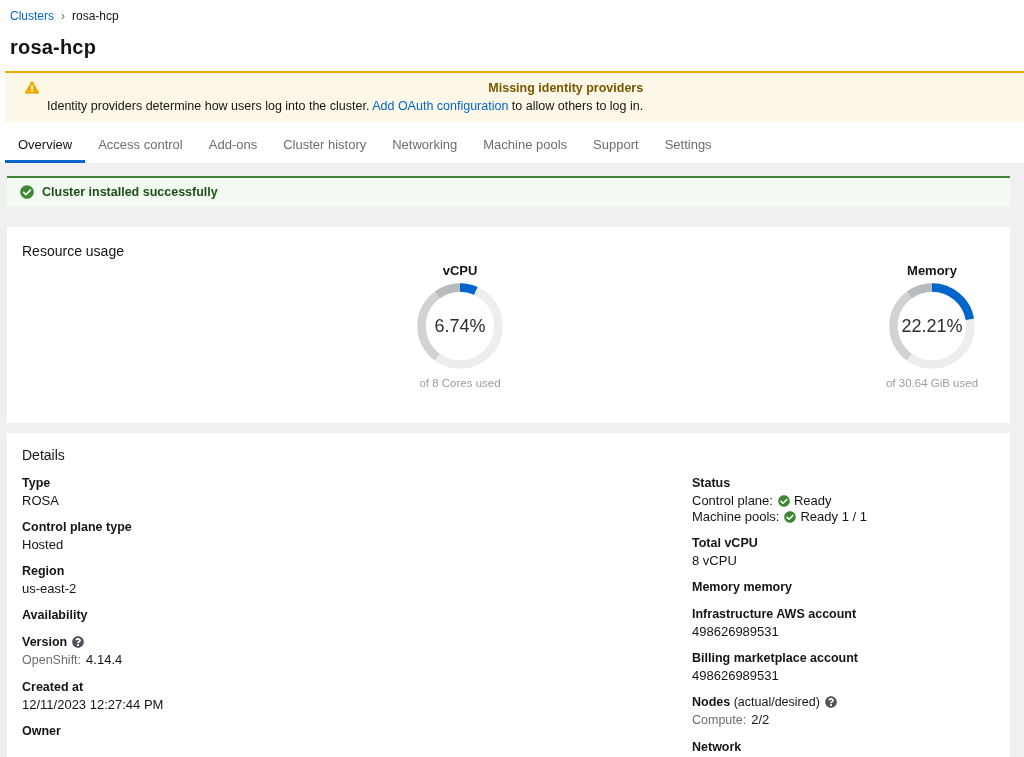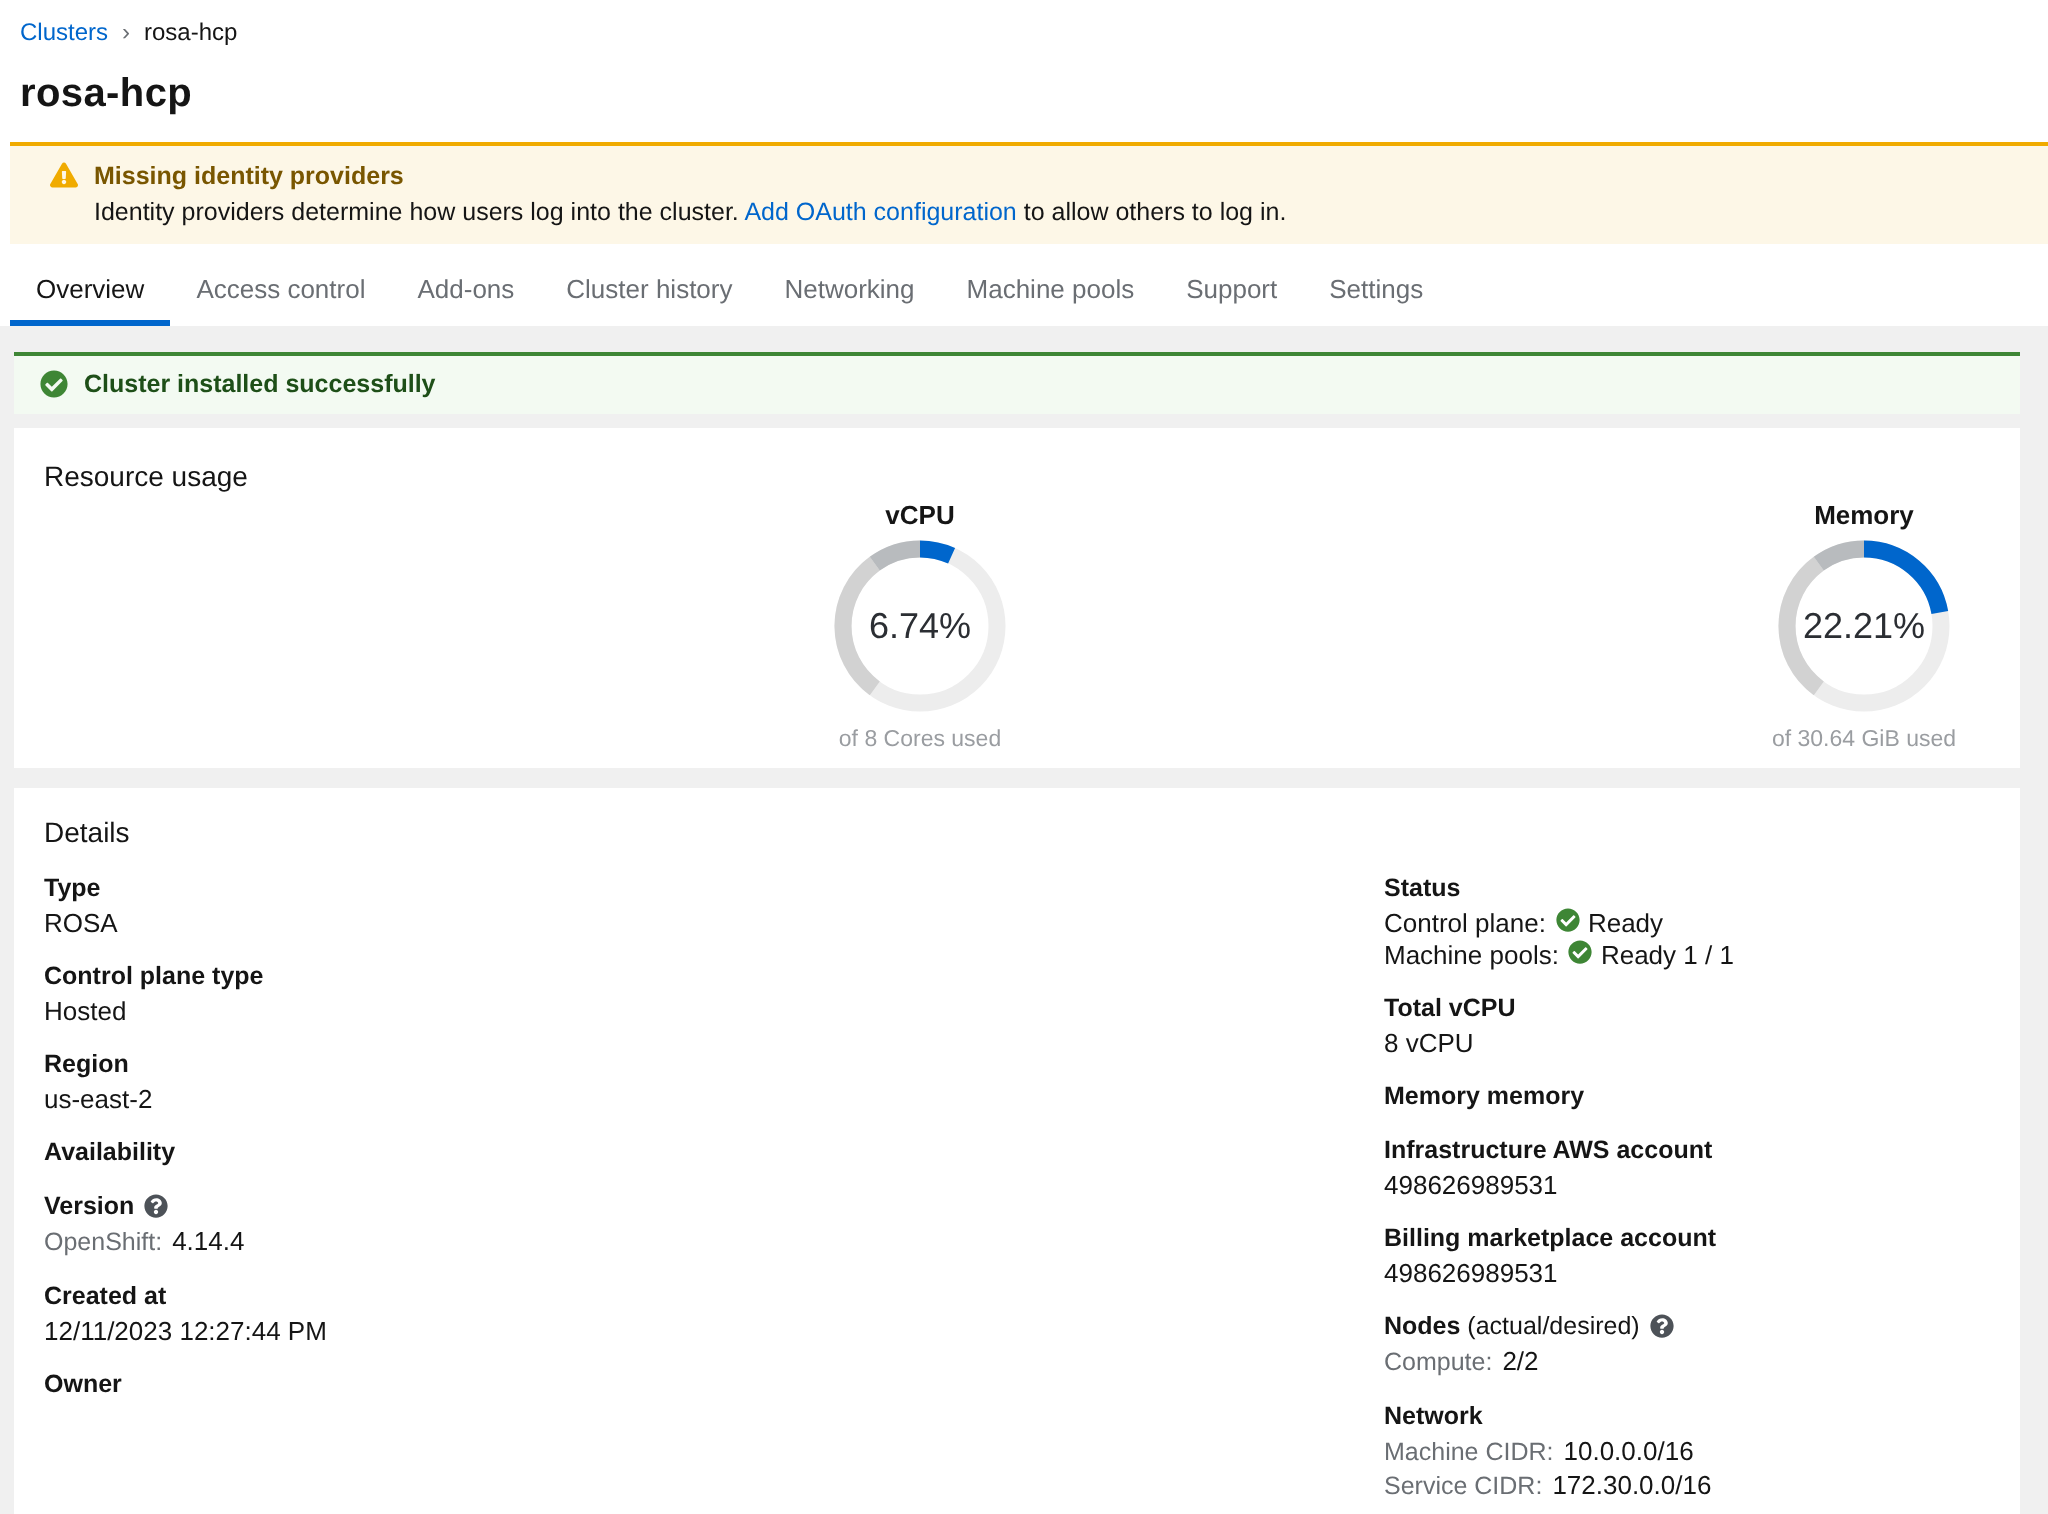--- a/index.html
+++ b/index.html
@@ -17,21 +17,21 @@
 
   
   .alert { display:flex; align-items:flex-start; }
   .alert-warning {
     margin:12px 0 0 5px;
     background:#fdf7e7; border-top:2px solid #f0ab00;
     padding:7px 16px 8px 20px;
   }
   .alert-warning .alert-icon { margin-top:1px; }
   .alert-body { margin-left:8px; }
-  .alert-warning .alert-title { font-size:12.5px; font-weight:700; color:#795600; line-height:16px; }
+  .alert-warning .alert-title { font-size:12.5px; font-weight:700; color:#795600; line-height:16px;text-align:right; }
   .alert-warning .alert-desc { font-size:12.5px; color:#151515; margin-top:3px; line-height:15px; }
   .alert-desc a { color:#0066cc; text-decoration:none; cursor:pointer; }
 
   .alert-success {
     background:#f3faf2; border-top:2px solid #3e8635;
     padding:7px 16px 8px 13px; align-items:center;
   }
   .alert-success .alert-title { font-size:12.5px; font-weight:700; color:#1e4f18; margin-left:8px; }
 
   
@@ -39,21 +39,21 @@
   .tab {
     border:none; background:transparent; cursor:pointer;
     font-family:inherit; font-size:13px; color:#6a6e73;
     padding:5px 13px 8px 13px; border-bottom:3px solid transparent;
   }
   .tab.active { color:#151515; border-bottom-color:#0066cc; }
 
   
   .content { background:#f0f0f0; height:624px; padding:13px 14px 0 7px; }
   .card { background:#ffffff; }
-  .card-resource { margin-top:7px; height:170px; position:relative; }
+  .card-resource { margin-top:20px; height:196px; position:relative; }
   .card-heading { font-size:14px; font-weight:500; color:#151515; }
   .card-resource .card-heading { position:absolute; top:16px; left:15px; }
 
   
   .donut-group { position:absolute; top:36px; width:140px; text-align:center; }
   .donut-group.vcpu { left:383px; }
   .donut-group.memory { left:855px; }
   .donut-title { font-size:13px; font-weight:700; margin-bottom:5px; }
   .donut-wrap { position:relative; width:86px; height:86px; margin:0 auto; }
   .donut-wrap svg { display:block; }
@@ -66,21 +66,21 @@
 
   
   .card-details { margin-top:10px; height:394px; padding:14px 0 0 15px; }
   .details-grid { display:grid; grid-template-columns:670px 1fr; margin-top:13px; }
   .pair { margin-bottom:12px; }
   .pair .dt { font-size:12.5px; font-weight:700; line-height:15px; margin-bottom:2px; }
   .pair .dd { font-size:13px; line-height:15px; color:#151515; }
   .kv-row { font-size:13px; line-height:15px; margin-top:1px; }
   .kv-name { color:#6a6e73; font-size:12.5px; margin-right:5px; }
   .label-suffix { font-weight:400; }
-  .status-row { display:flex; font-size:13px; line-height:15px; margin-top:1px; }
+  .status-row { display:flex; align-items:center; font-size:13px; line-height:15px; margin-top:1px; }
   .status-row .sr-name { margin-right:5px; }
   .status-row .icon { margin-right:4px; display:inline-flex; }
   .help-icon { display:inline-flex; vertical-align:-2px; margin-left:5px; cursor:pointer; }
   .icon svg { display:block; }
 </style>
 </head>
 <body>
 
 <div>
   <nav class="breadcrumb">

